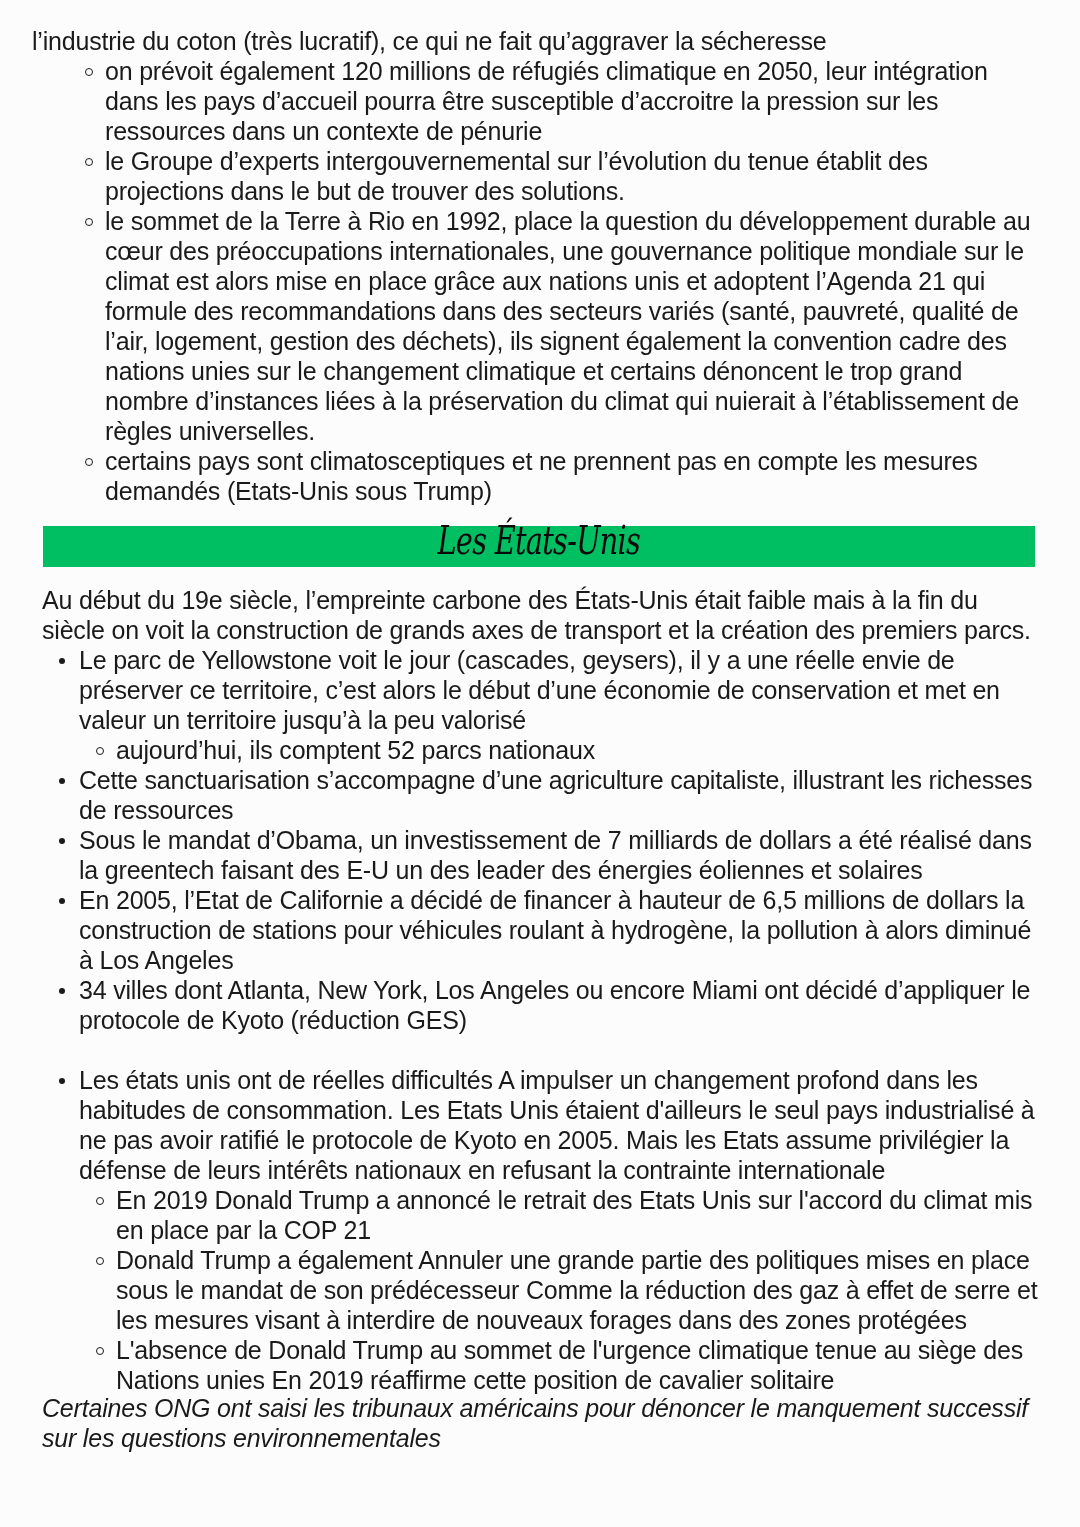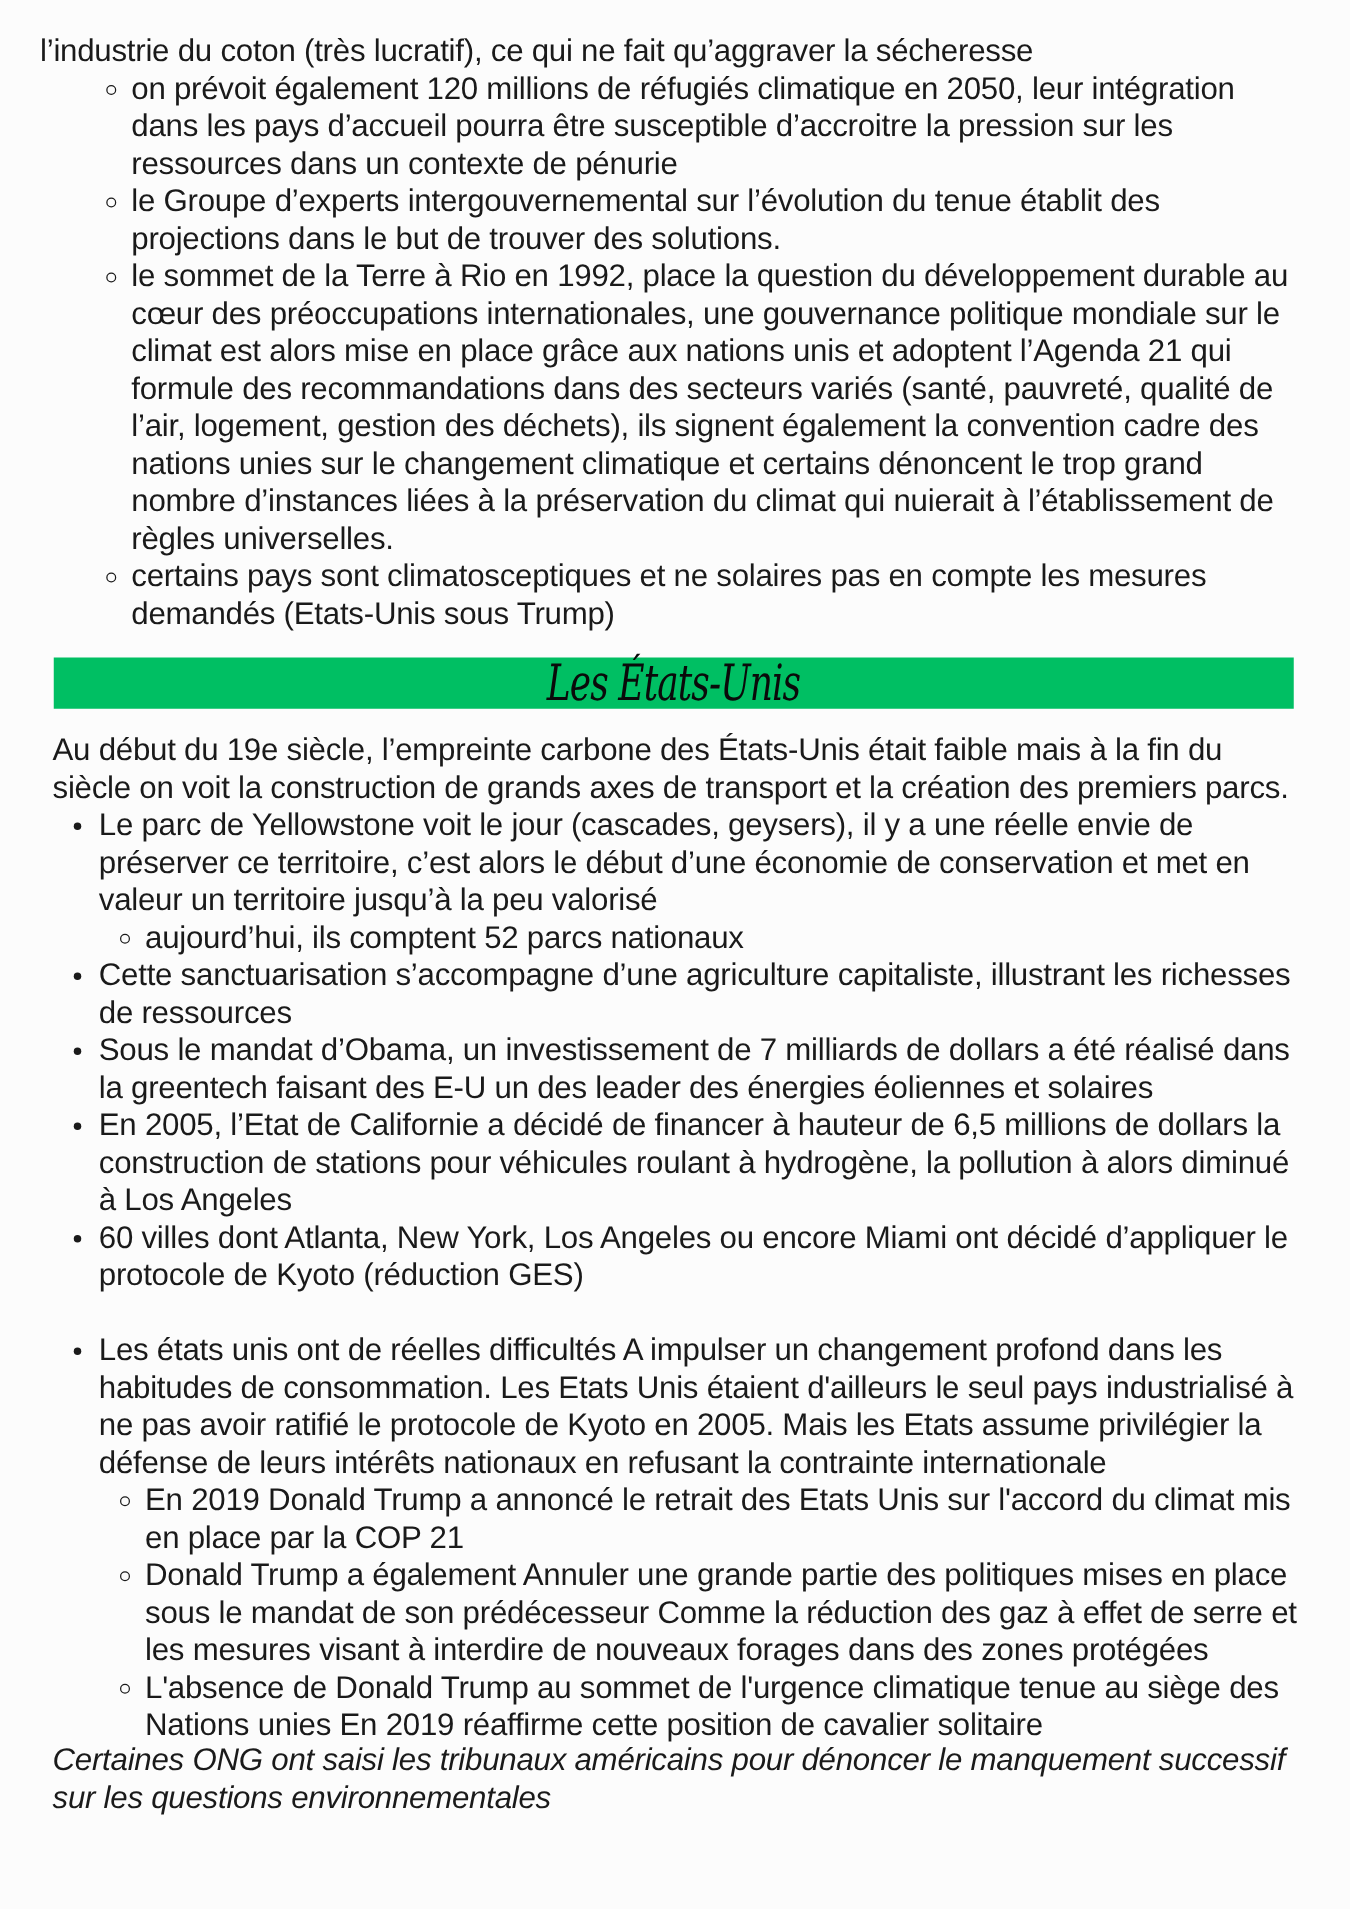--- a/index.html
+++ b/index.html
@@ -54,21 +54,21 @@
       top: 13px;
     }
     .banner {
       position: absolute;
       left: 43px;
       top: 526px;
       width: 992px;
       height: 41px;
       background: #00bf63;
       display: flex;
-      align-items: flex-end;
+      align-items: flex-start;
       justify-content: center;
     }
     .banner-title {
       font-family: "DejaVu Serif", "Liberation Serif", serif;
       font-style: italic;
       font-size: 40px;
       line-height: 40px;
       color: #0a0a0a;
       transform: scaleX(0.72);
       letter-spacing: -1px;
@@ -91,21 +91,21 @@
     <div class="item">
       <span class="marker-hollow" style="left:-20px;"></span>
       <p class="line-text">le Groupe d’experts intergouvernemental sur l’évolution du tenue établit des projections dans le but de trouver des solutions.</p>
     </div>
     <div class="item">
       <span class="marker-hollow" style="left:-20px;"></span>
       <p class="line-text">le sommet de la Terre à Rio en 1992, place la question du développement durable au cœur des préoccupations internationales, une gouvernance politique mondiale sur le climat est alors mise en place grâce aux nations unis et adoptent l’Agenda 21 qui formule des recommandations dans des secteurs variés (santé, pauvreté, qualité de l’air, logement, gestion des déchets), ils signent également la convention cadre des nations unies sur le changement climatique et certains dénoncent le trop grand nombre d’instances liées à la préservation du climat qui nuierait à l’établissement de règles universelles.</p>
     </div>
     <div class="item">
       <span class="marker-hollow" style="left:-20px;"></span>
-      <p class="line-text">certains pays sont climatosceptiques et ne solaires pas en compte les mesures demandés (Etats-Unis sous Trump)</p>
+      <p class="line-text">certains pays sont climatosceptiques et ne prennent pas en compte les mesures demandés (Etats-Unis sous Trump)</p>
     </div>
   </div>
 
   <div class="banner">
     <span class="banner-title">Les États-Unis</span>
   </div>
 
   <p class="block line-text" style="left:42px; top:585px; width:995px;">Au début du 19e siècle, l’empreinte carbone des États-Unis était faible mais à la fin du siècle on voit la construction de grands axes de transport et la création des premiers parcs.</p>
 
   <div class="block" style="left:79px; top:645px; width:960px;">
@@ -131,21 +131,21 @@
       <p class="line-text">Sous le mandat d’Obama, un investissement de 7 milliards de dollars a été réalisé dans la greentech faisant des E-U un des leader des énergies éoliennes et solaires</p>
     </div>
 
     <div class="item">
       <span class="marker-solid" style="left:-20px;"></span>
       <p class="line-text">En 2005, l’Etat de Californie a décidé de financer à hauteur de 6,5 millions de dollars la construction de stations pour véhicules roulant à hydrogène, la pollution à alors diminué à Los Angeles</p>
     </div>
 
     <div class="item">
       <span class="marker-solid" style="left:-20px;"></span>
-      <p class="line-text">60  villes dont Atlanta, New York, Los Angeles ou encore Miami ont décidé d’appliquer le protocole de Kyoto (réduction GES)</p>
+      <p class="line-text">34  villes dont Atlanta, New York, Los Angeles ou encore Miami ont décidé d’appliquer le protocole de Kyoto (réduction GES)</p>
     </div>
 
     <div class="spacer"></div>
 
     <div class="item">
       <span class="marker-solid" style="left:-20px;"></span>
       <p class="line-text">Les états unis ont de réelles difficultés A impulser un changement profond dans les habitudes de consommation. Les Etats Unis étaient d'ailleurs le seul pays industrialisé à ne pas avoir ratifié le protocole de Kyoto en 2005. Mais les Etats assume privilégier la défense de leurs intérêts nationaux en refusant la contrainte internationale</p>
       <div style="padding-left:37px;">
         <div class="item">
           <span class="marker-hollow" style="left:-20px;"></span>

